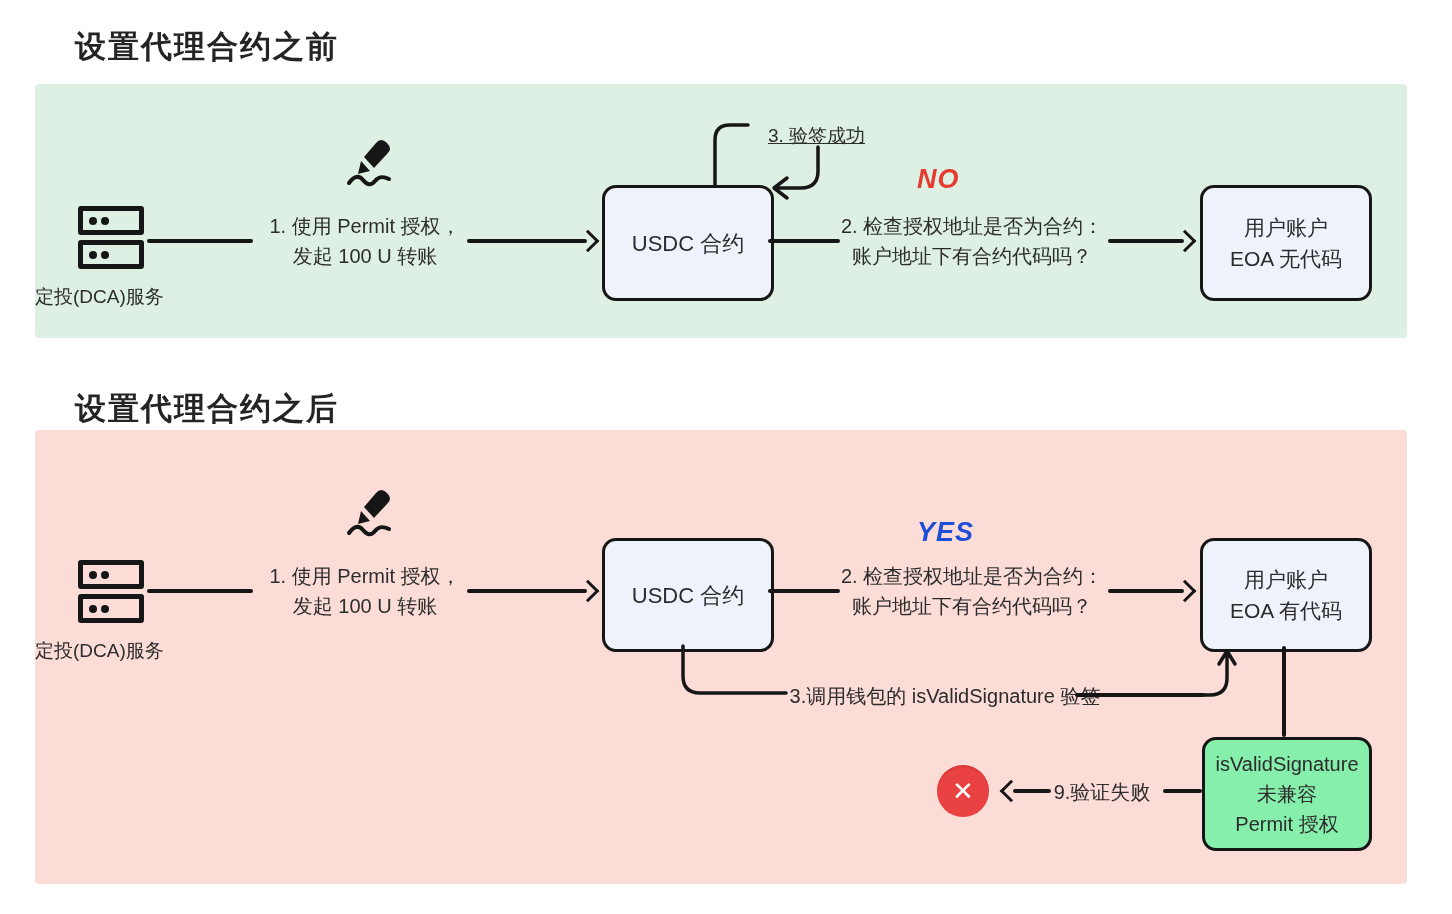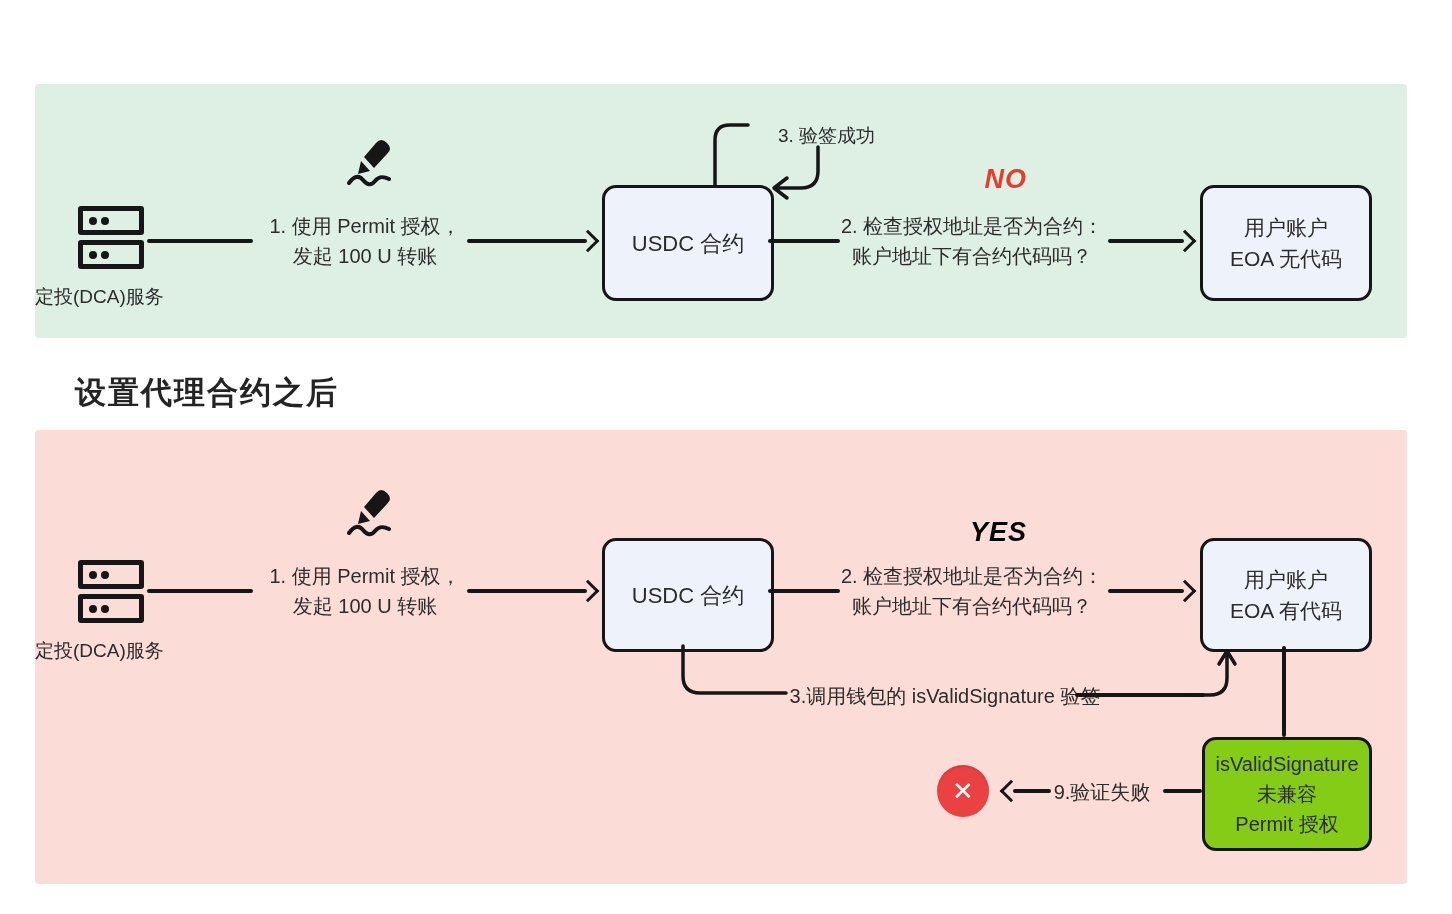--- a/index.html
+++ b/index.html
@@ -16,30 +16,31 @@
   
   .hline{position:absolute;height:3.5px;background:#161616;border-radius:2px;}
   .vline{position:absolute;width:3.5px;background:#161616;border-radius:2px;}
   .chev{position:absolute;width:13px;height:13px;border-top:3.5px solid #161616;border-right:3.5px solid #161616;}
   .chev.right{transform:rotate(45deg);}
   .chev.left{transform:rotate(-135deg);}
   
   .node{position:absolute;background:#eef2fa;border:3.5px solid #161616;border-radius:14px;display:flex;flex-direction:column;align-items:center;justify-content:center;text-align:center;font-size:21px;line-height:31px;color:#2c2c2c;}
   .txt{position:absolute;text-align:center;font-size:20px;line-height:30px;color:#2c2c2c;}
   .small-label{position:absolute;font-size:19px;color:#2c2c2c;}
-  .verdict{position:absolute;text-align:right;font-size:27px;font-weight:900;font-style:italic;letter-spacing:1px;}
+  .verdict{position:absolute;text-align:left;font-size:27px;font-weight:900;font-style:italic;letter-spacing:1px;}
   .fail-circle{position:absolute;width:52px;height:52px;border-radius:50%;background:#ea4242;display:flex;align-items:center;justify-content:center;color:#ffffff;font-size:26px;font-weight:900;box-shadow:0 2px 2px rgba(180,40,40,.35) inset;}
   svg.curve{position:absolute;overflow:visible;}
   svg.curve path{fill:none;stroke:#161616;stroke-width:3.5;stroke-linecap:round;stroke-linejoin:round;}
 </style>
 </head>
 <body>
 
 <div class="canvas">
 
+  <div class="sec-title" style="left:75px;top:26px;">设置代理合约之前</div>
 
   <div class="section before" style="background: rgb(222, 240, 227);">
 
     <div class="abs" style="left:43px;top:122px;">
       <div class="server-row">
           <span class="dot"></span>
           <span class="dot"></span>
         </div>
       <div class="server-row">
           <span class="dot"></span>
@@ -60,21 +61,21 @@
       <div>1. 使用 Permit 授权，</div>
       <div>发起 100 U 转账</div>
     </div>
 
     <div class="hline" style="left:432px;top:155px;width:120px;"></div>
     <div class="chev right" style="left:545px;top:149px;"></div>
 
     <svg class="curve" style="left:665px;top:36px;" width="50" height="70" viewBox="0 0 50 70">
       <path d="M15,70 L15,20 Q15,5 30,5 L48,5"></path>
     </svg>
-    <div class="small-label" style="left:743px;top:39px;width:110px;text-align:left;">3. 验签成功</div>
+    <div class="small-label" style="left:720px;top:39px;width:110px;text-align:right;text-decoration:underline;">3. 验签成功</div>
     <svg class="curve" style="left:727px;top:60px;" width="62" height="62" viewBox="0 0 62 62">
       <path d="M56,3 L56,27 Q56,44 39,44 L13,44 M25,34 L12,44 L25,54"></path>
     </svg>
 
     <div class="node" style="left: 567px; top: 101px; width: 166px; height: 110px; background: rgb(238, 242, 250);">
       <div style="font-size:22px;">USDC 合约</div>
     </div>
 
     <div class="hline" style="left:733px;top:155px;width:72px;"></div>
 
@@ -87,21 +88,21 @@
 
     <div class="hline" style="left:1073px;top:155px;width:76px;"></div>
     <div class="chev right" style="left:1142px;top:149px;"></div>
 
     <div class="node" style="left: 1165px; top: 101px; width: 166px; height: 110px; background: rgb(238, 242, 250);">
       <div>用户账户</div>
       <div>EOA 无代码</div>
     </div>
   </div>
 
-  <div class="sec-title" style="left:75px;top:372px;">设置代理合约之后</div>
+  <div class="sec-title" style="left:75px;top:388px;">设置代理合约之后</div>
 
   <div class="section after" style="background: rgb(252, 220, 214);">
 
     <div class="abs" style="left:43px;top:130px;">
       <div class="server-row">
           <span class="dot"></span>
           <span class="dot"></span>
         </div>
       <div class="server-row">
           <span class="dot"></span>
@@ -125,21 +126,21 @@
 
     <div class="hline" style="left:432px;top:159px;width:120px;"></div>
     <div class="chev right" style="left:545px;top:153px;"></div>
 
     <div class="node" style="left: 567px; top: 108px; width: 166px; height: 108px; background: rgb(238, 242, 250);">
       <div style="font-size:22px;">USDC 合约</div>
     </div>
 
     <div class="hline" style="left:733px;top:159px;width:72px;"></div>
 
-    <div class="verdict" style="left: 882px; top: 87px; width: 110px; color: #000000;">YES</div>
+    <div class="verdict" style="left: 882px; top: 87px; width: 110px; color: #1d4ed8;">YES</div>
 
     <div class="txt" style="left:782px;top:131px;width:310px;">
       <div>2. 检查授权地址是否为合约：</div>
       <div>账户地址下有合约代码吗？</div>
     </div>
 
     <div class="hline" style="left:1073px;top:159px;width:76px;"></div>
     <div class="chev right" style="left:1142px;top:153px;"></div>
 
     <div class="node" style="left: 1165px; top: 108px; width: 166px; height: 108px; background: rgb(238, 242, 250);">
@@ -151,21 +152,21 @@
       <path d="M17,0 L17,30 Q17,47 34,47 L120,47"></path>
     </svg>
     <div class="txt" style="left:745px;top:251px;width:330px;">3.调用钱包的 isValidSignature 验签</div>
     <div class="hline" style="left:1040px;top:263px;width:130px;"></div>
     <svg class="curve" style="left:1155px;top:216px;" width="60" height="52" viewBox="0 0 60 52">
       <path d="M0,49 L20,49 Q37,49 37,32 L37,10 M29,18 L37,5 L45,18"></path>
     </svg>
 
     <div class="vline" style="left:1247px;top:216px;height:91px;"></div>
 
-    <div class="node" style="left: 1167px; top: 307px; width: 164px; height: 108px; font-size: 20px; line-height: 30px; background: #84cc16;">
+    <div class="node" style="left: 1167px; top: 307px; width: 164px; height: 108px; font-size: 20px; line-height: 30px; background: #86efac;">
       <div>isValidSignature</div>
       <div>未兼容</div>
       <div>Permit 授权</div>
     </div>
 
     <div class="fail-circle" style="left: 902px; top: 335px; background: rgb(234, 66, 66);">
       <span>✕</span>
     </div>
     <div class="chev left" style="left:968px;top:353px;"></div>
     <div class="hline" style="left:978px;top:359px;width:38px;"></div>

